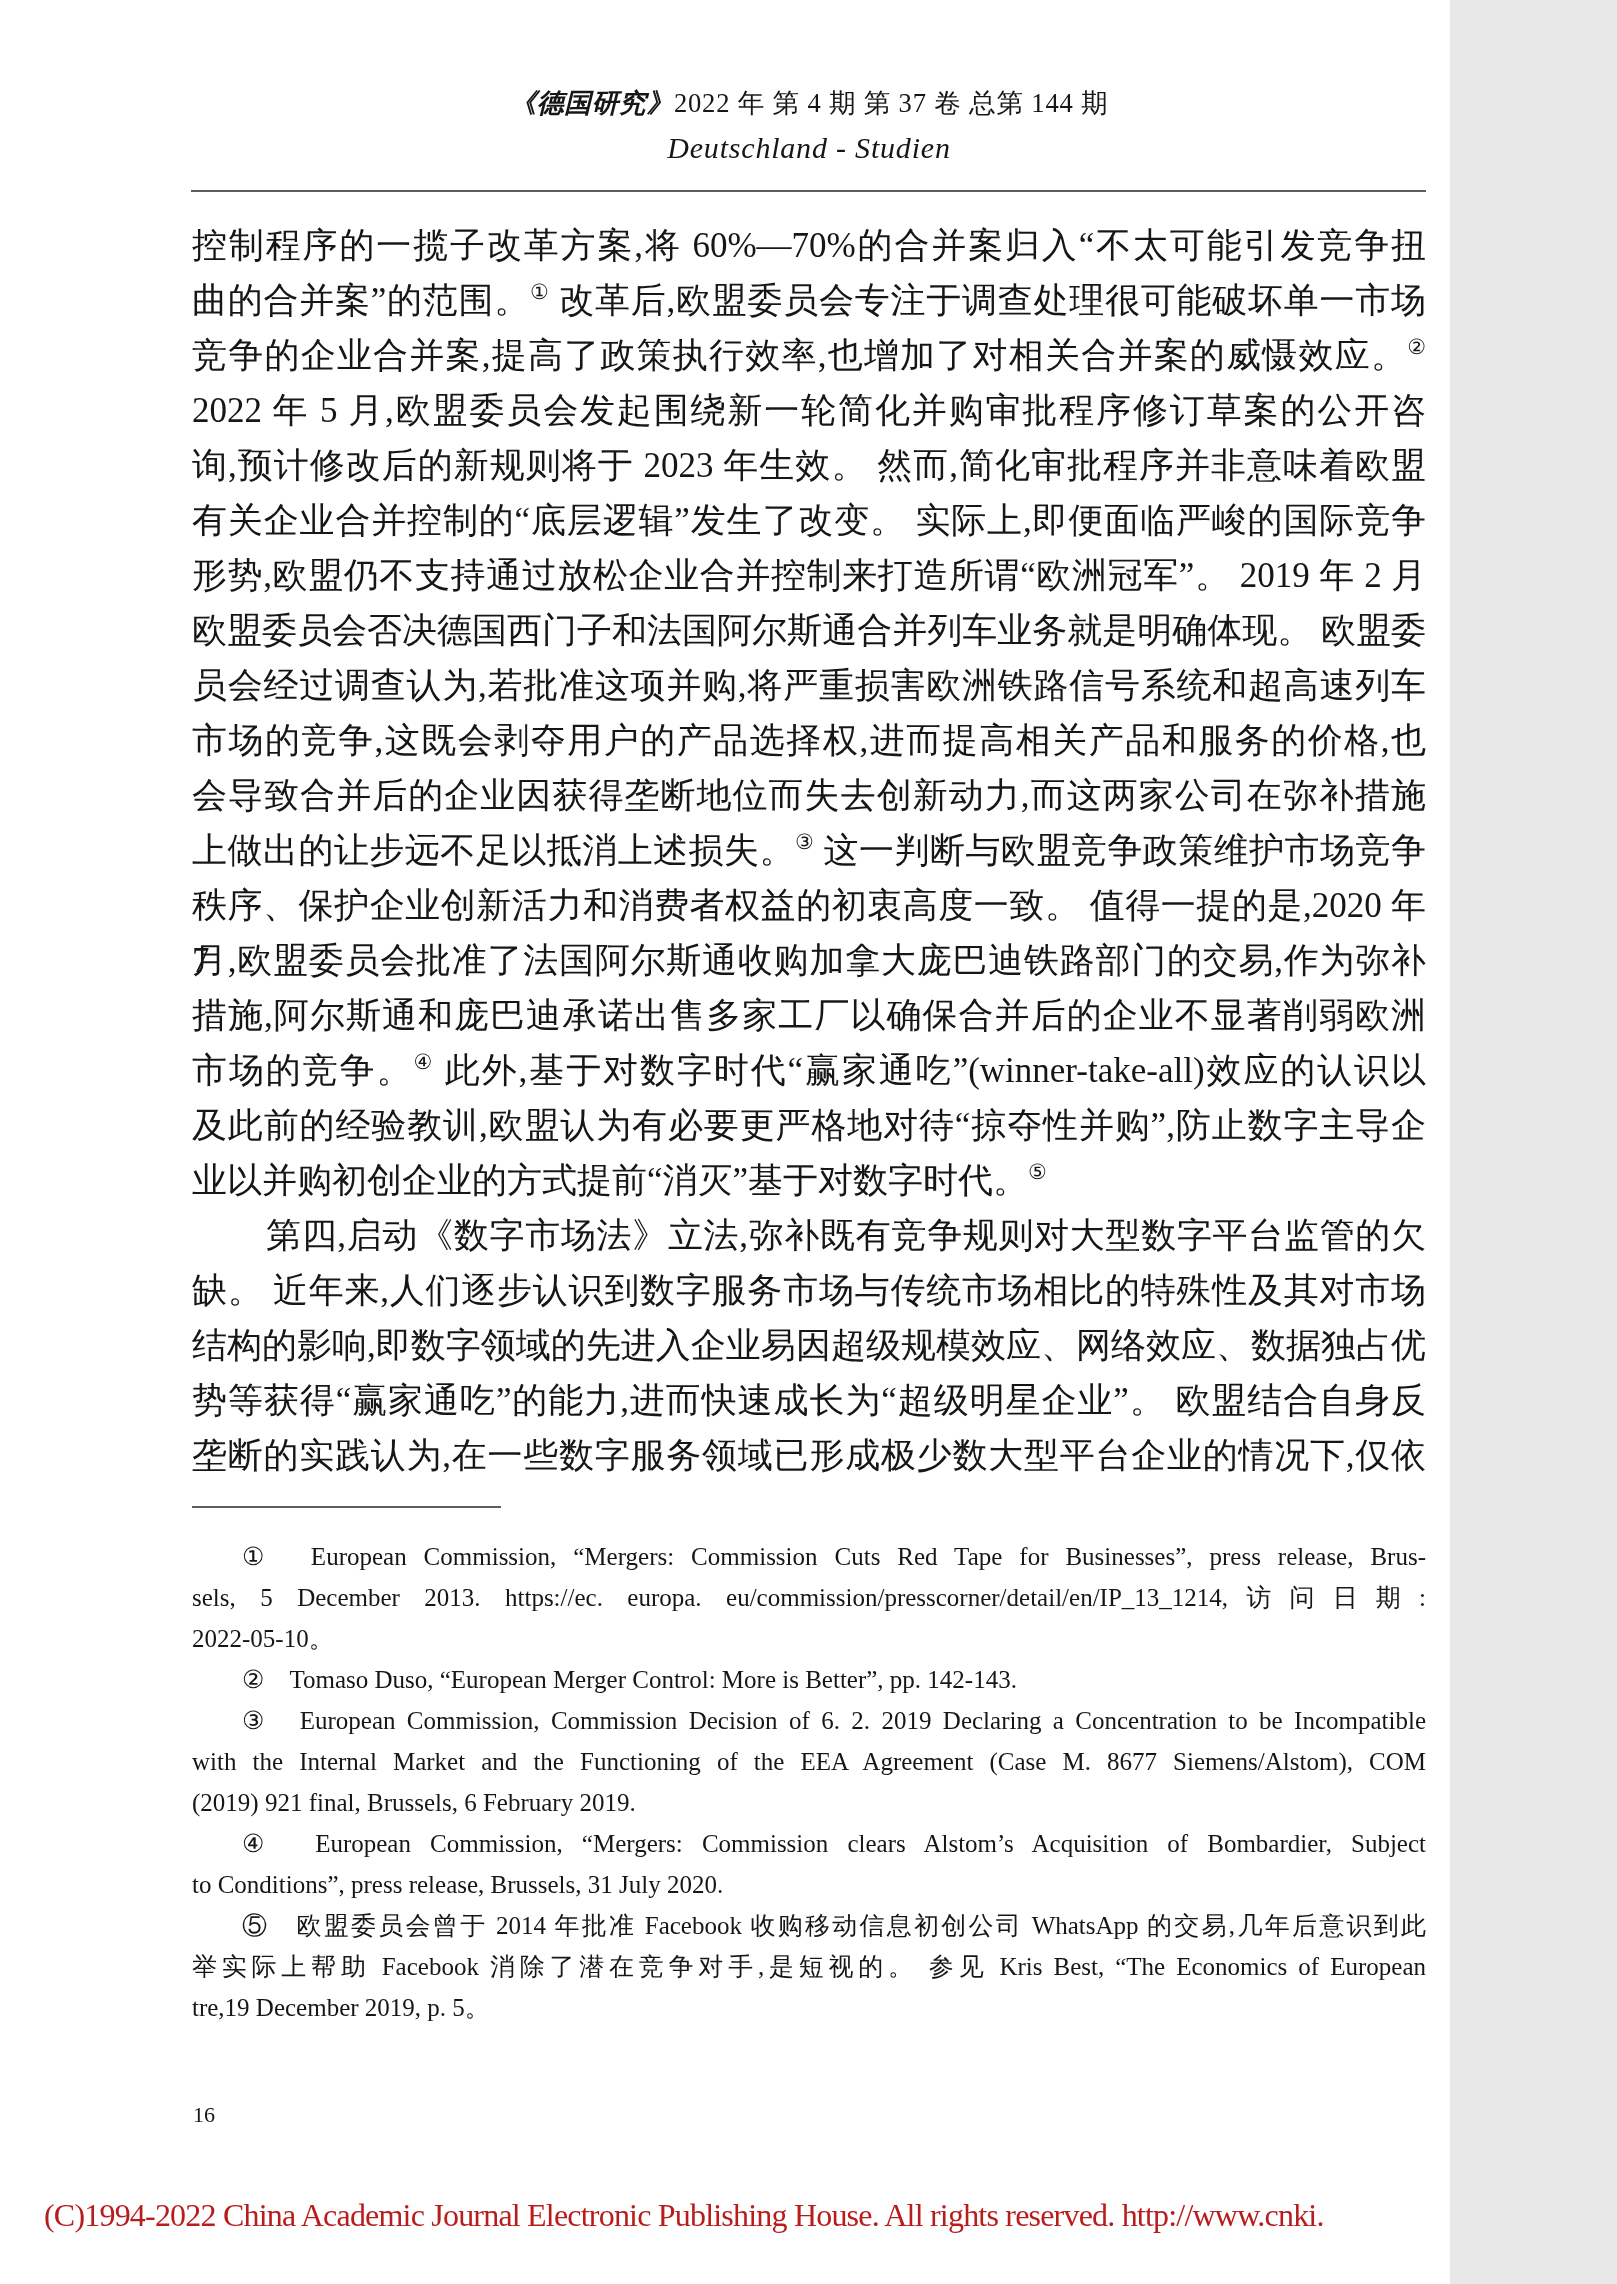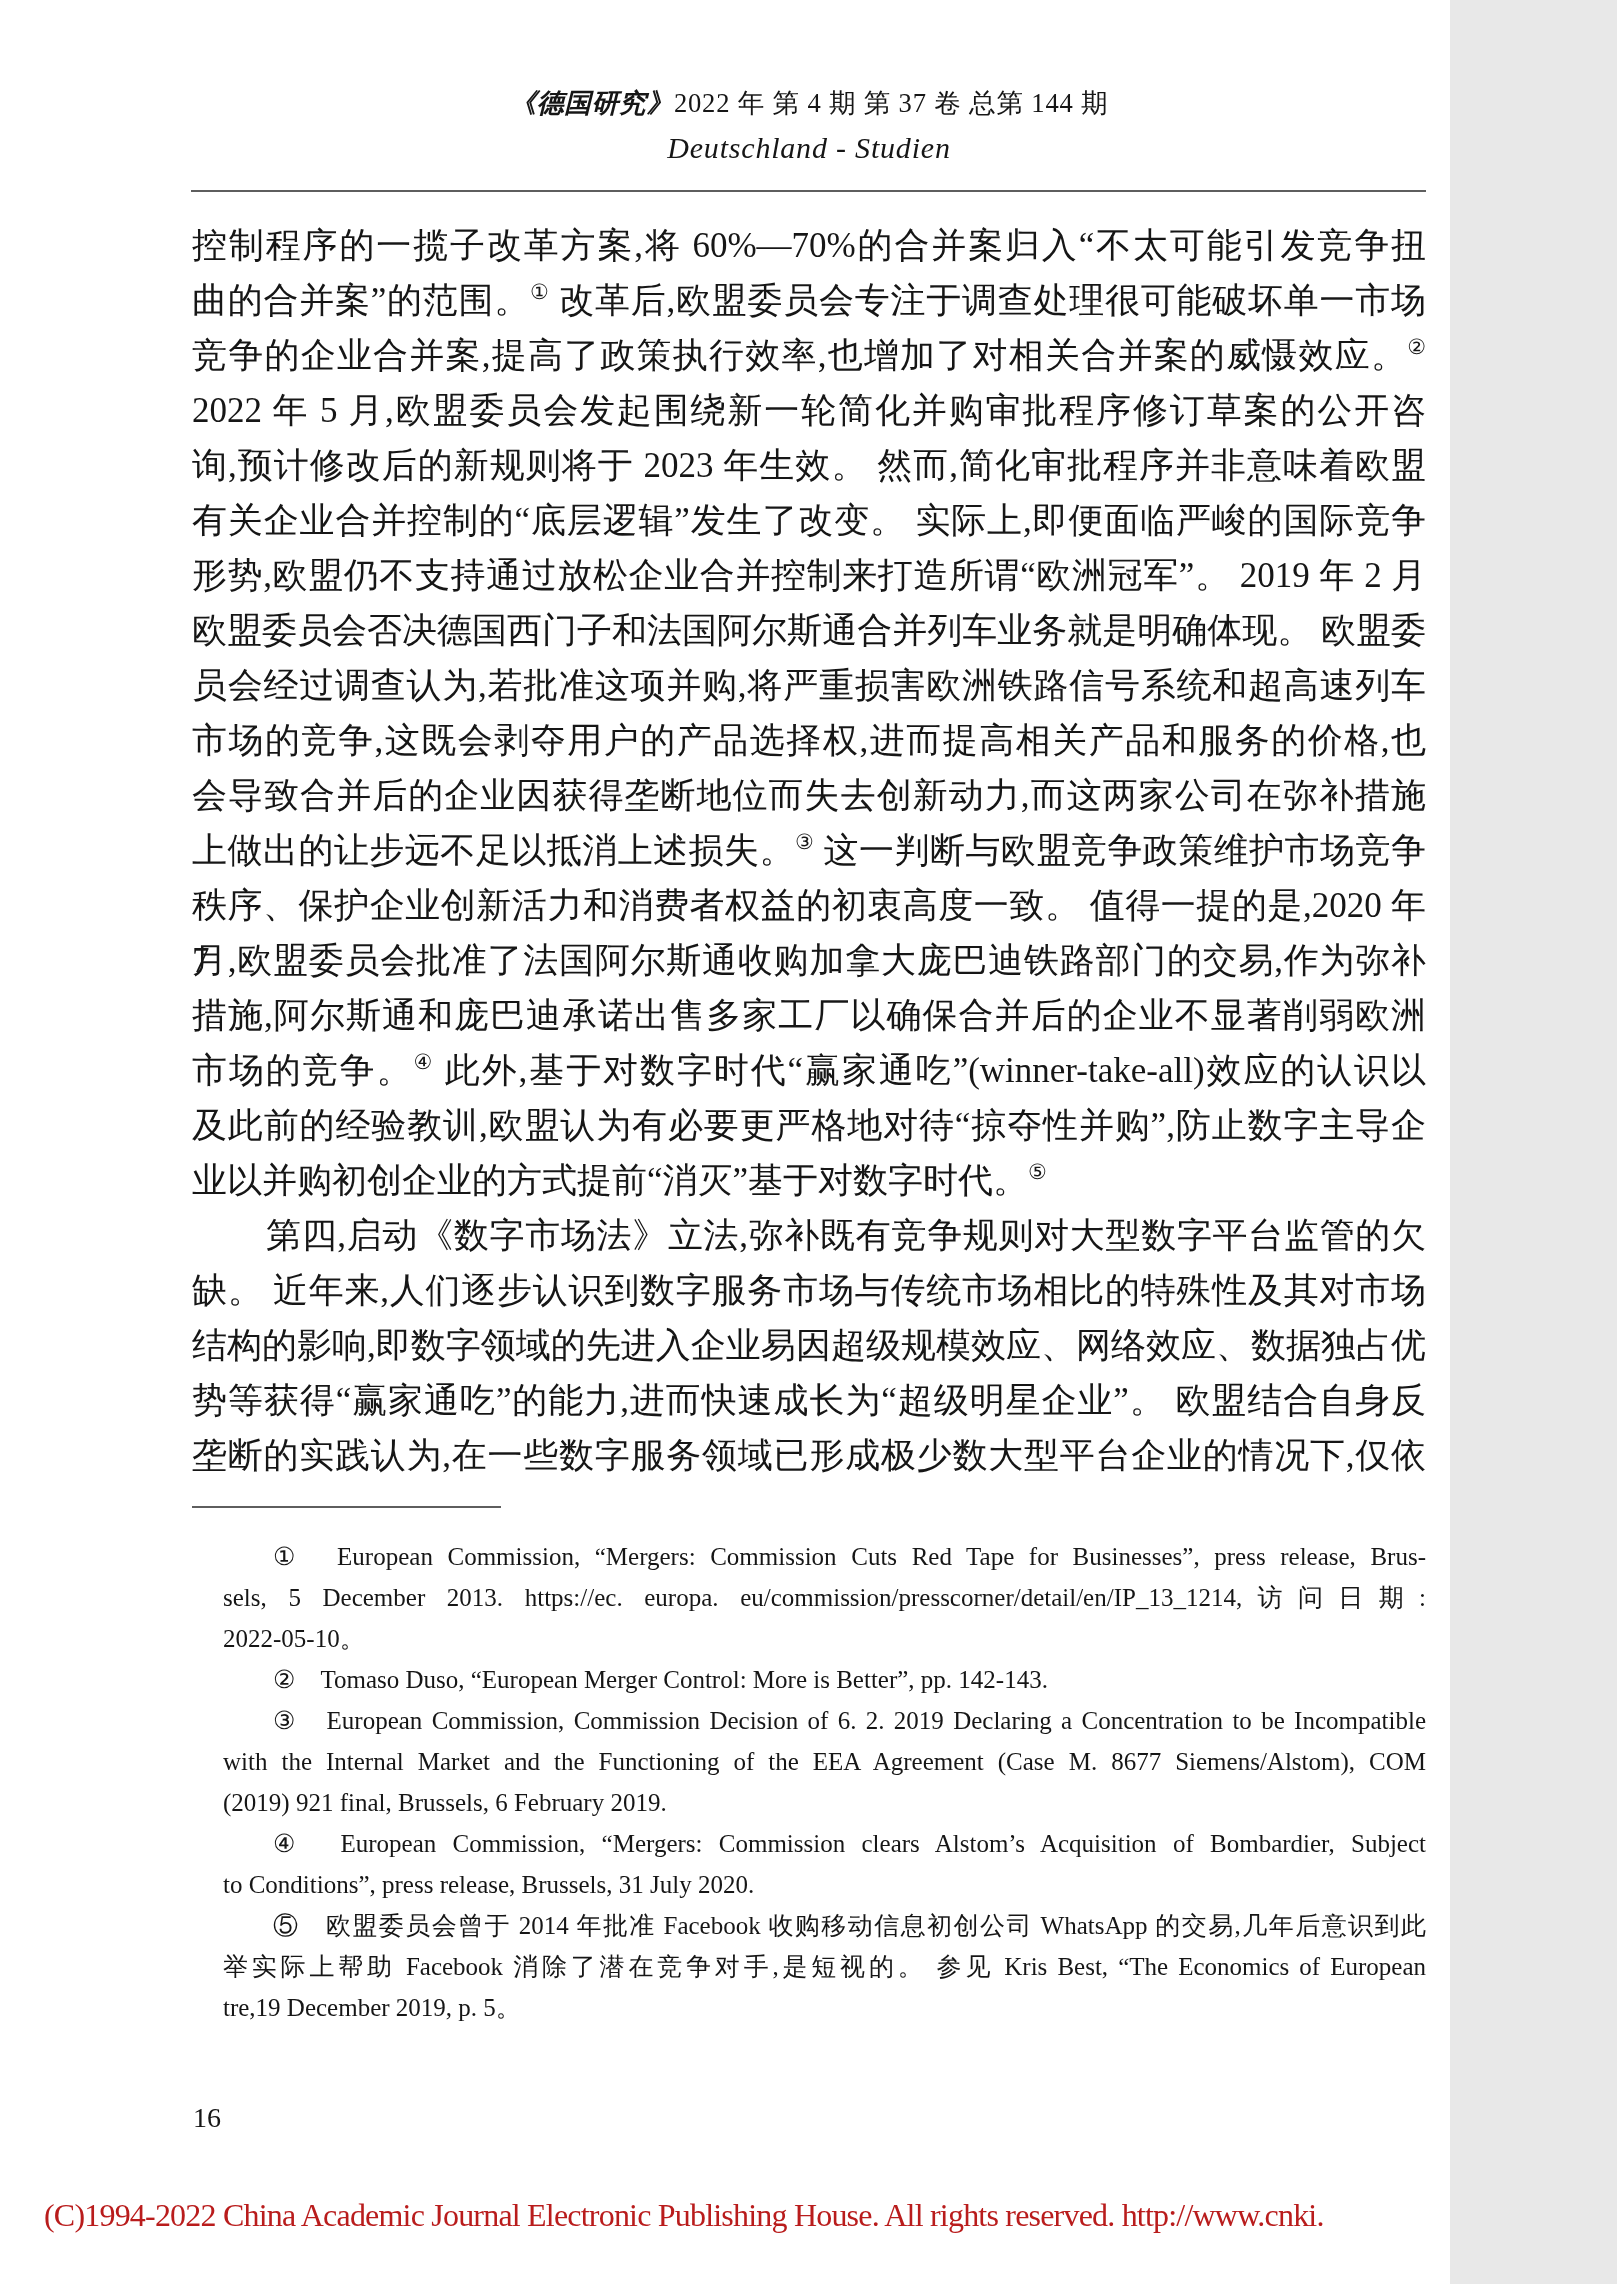--- a/index.html
+++ b/index.html
@@ -59,28 +59,28 @@
     height: 1.6px;
     background: #5e5e5e;
   }
   .fnotes {
     position: absolute;
     left: 192px;
     top: 1536px;
     width: 1234px;
     font-size: 25px;
   }
-  .fnotes .tline { height: 41px; line-height: 41px; white-space: nowrap; margin-left: 31px; }
+  .fnotes .tline { height: 41px; line-height: 41px; white-space: nowrap; }
   .fnotes .tline.jst { white-space: normal; text-align: justify; text-align-last: justify; }
   .fnotes .ind { padding-left: 50px; }
   .page-number {
     position: absolute;
     left: 193px;
     top: 2102px;
-    font-size: 28px;
+    font-size: 22px;
   }
   .watermark {
     position: absolute;
     left: 44px;
     top: 2197px;
     width: 1573px;
     overflow: hidden;
     white-space: nowrap;
     font-size: 32px;
     color: #b91c1c;

